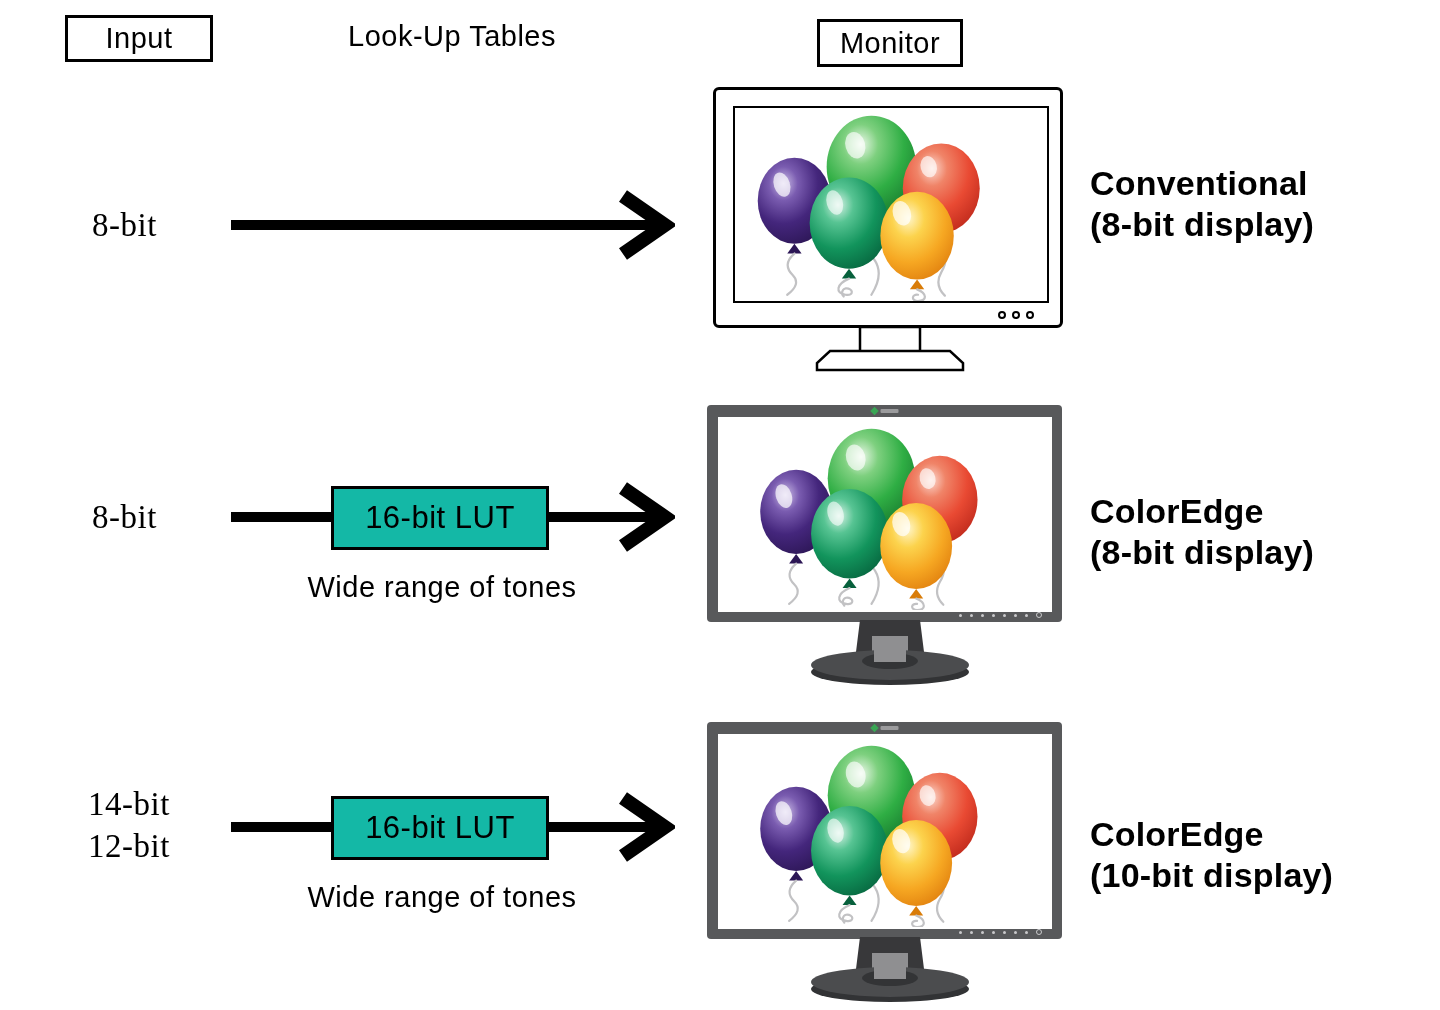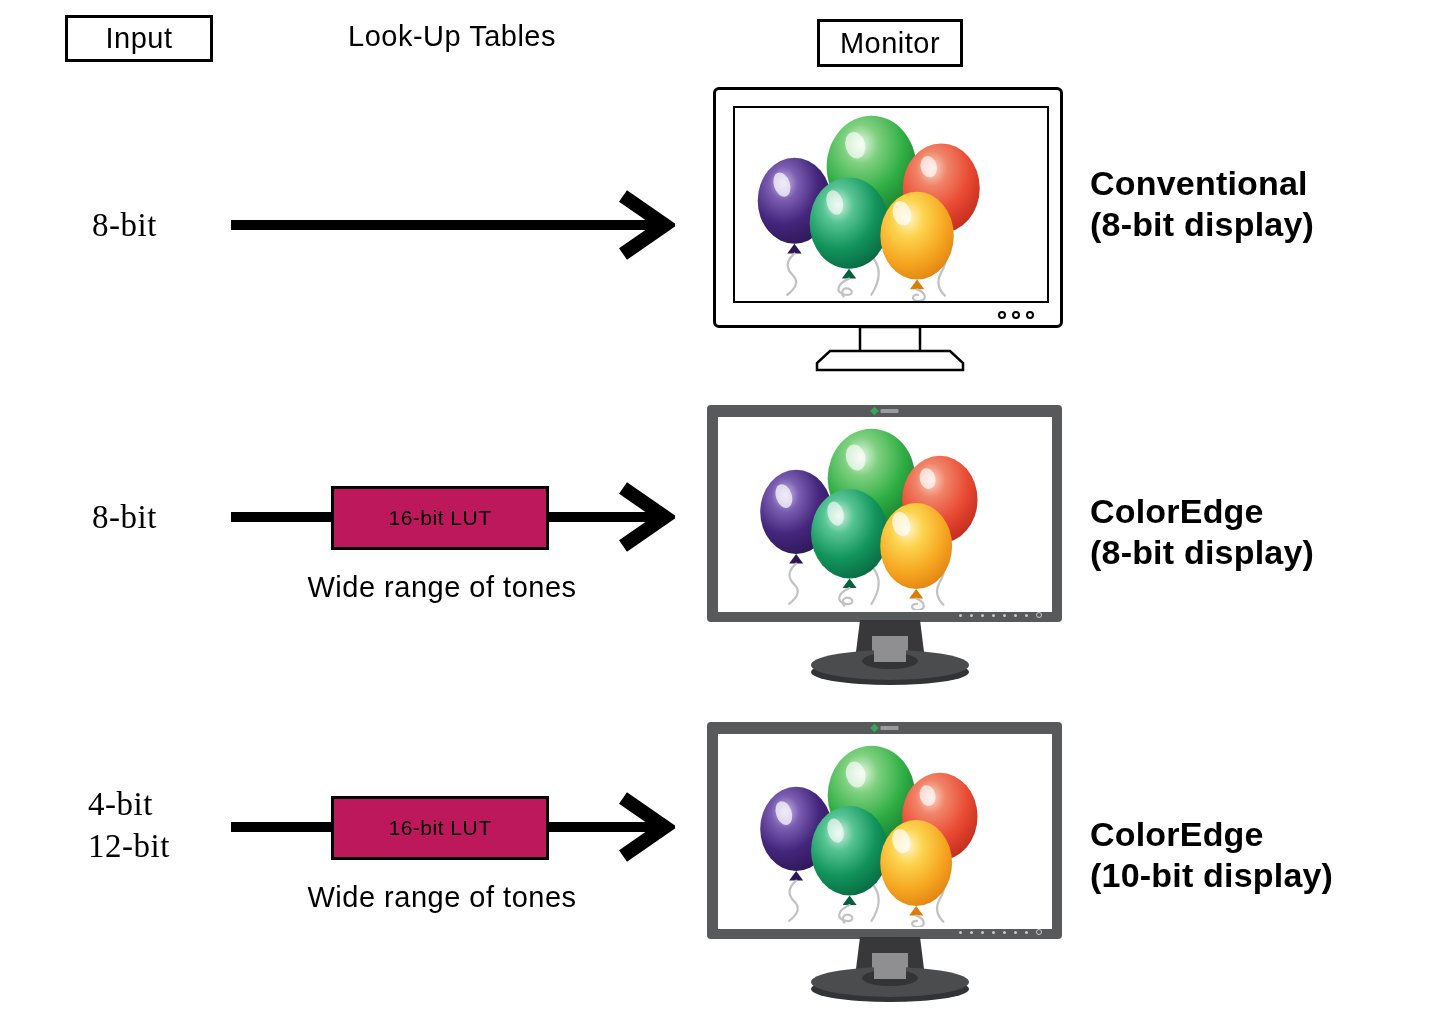--- a/index.html
+++ b/index.html
@@ -11,23 +11,23 @@
         display:flex;align-items:center;justify-content:center;font-size:29px;letter-spacing:.5px;}
   .hdr-text{position:absolute;font-size:29px;letter-spacing:.5px;text-align:center;}
 
   
   .input-label{position:absolute;font-size:33px;line-height:42px;letter-spacing:.5px;font-family:Liberation Serif, serif;}
 
   
   .arrow{position:absolute;z-index:1;}
 
   
-  .lut-box{position:absolute;width:218px;height:64px;border:3px solid #000;background:#be185d;
+  .lut-box{position:absolute;width:218px;height:64px;border:3px solid #000;background:#14b8a6;
            box-sizing:border-box;z-index:3;display:flex;align-items:center;justify-content:center;
-           font-size:21px;letter-spacing:.5px;}
+           font-size:31px;letter-spacing:.5px;}
   .note{position:absolute;width:360px;text-align:center;font-size:29px;letter-spacing:.5px;}
 
   
   .caption{position:absolute;font-weight:bold;font-size:34px;line-height:41px;letter-spacing:.2px;}
 
   
   .cmon{position:absolute;z-index:2;width:350px;height:285px;}
   .cmon .bezel{position:absolute;left:0;top:0;width:350px;height:241px;border:3px solid #000;
                border-radius:6px;background:#fff;box-sizing:border-box;}
   .cmon .screen{position:absolute;left:17px;top:16px;width:316px;height:197px;border:2.5px solid #000;
@@ -200,21 +200,21 @@
       <rect x="74" y="18" width="32" height="24" fill="#8f8f91"></rect>
     </svg>
   </div>
 
   <div class="caption" style="left:1090px;top:491px">
     <div>ColorEdge</div>
     <div>(8-bit display)</div>
   </div>
 
   <div class="input-label" style="left:88px;top:783px">
-    <div>4-bit</div>
+    <div>14-bit</div>
     <div>12-bit</div>
   </div>
 
   <svg class="arrow" style="left:225px;top:791px" width="450" height="72">
     <line x1="6" y1="36" x2="432" y2="36" stroke="#000" stroke-width="10"></line>
     <polyline points="398,7 440,36 398,65" fill="none" stroke="#000" stroke-width="14" stroke-linejoin="miter"></polyline>
   </svg>
 
   <div class="lut-box" style="left:331px;top:796px">
     <span>16-bit LUT</span>

